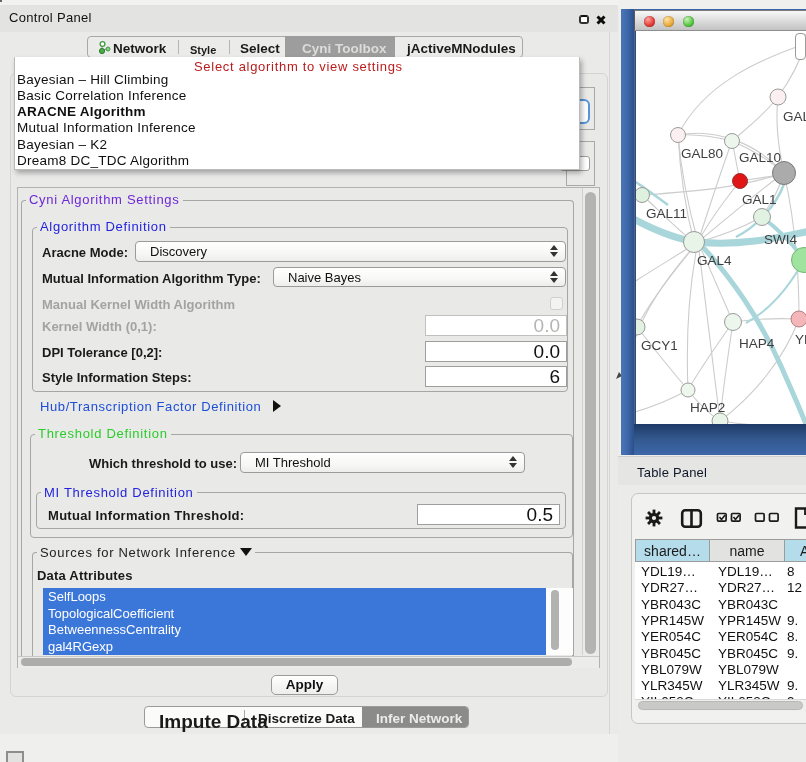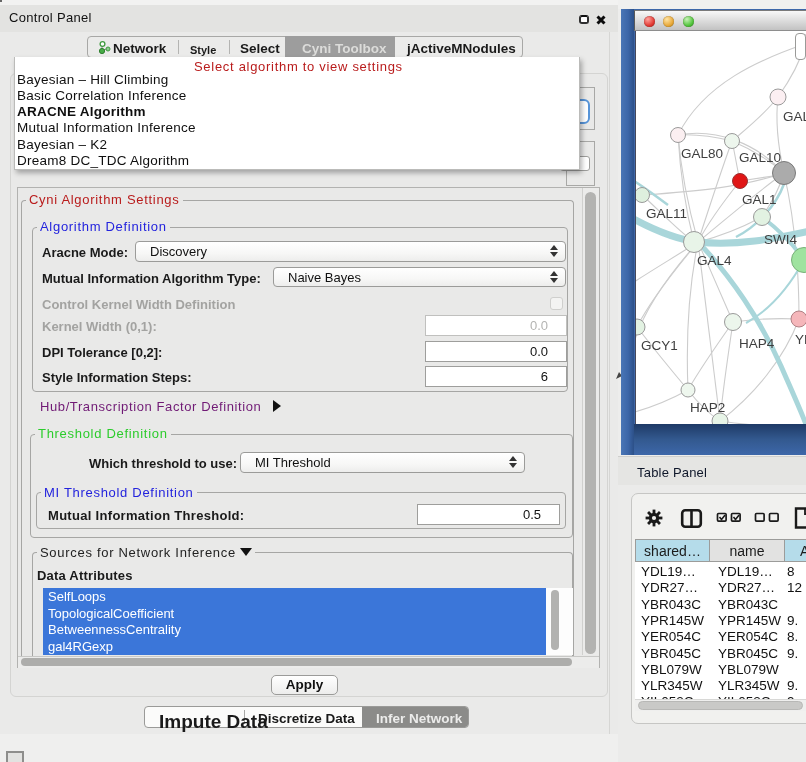--- a/index.html
+++ b/index.html
@@ -7,21 +7,21 @@
 body{position:relative;font-family:"Liberation Sans",sans-serif;background:#ededec}
 .abs{position:absolute}
 .b{font-weight:bold}
 .lbl{position:absolute;font-size:13px;font-weight:bold;color:#1a1a1a;white-space:nowrap}
 .dis{color:#a3a3a1}
 .combo{position:absolute;background:linear-gradient(#ffffff,#f7f7f6 60%,#ededec);border:1px solid #9b9b99;border-radius:4px;font-size:13px;color:#111;white-space:nowrap}
 .combo .tx{position:absolute;left:14px;top:2px}
 .carets{position:absolute;right:7px;top:3px;width:9px;display:block}
 .cu{display:block;width:0;height:0;border-left:4px solid transparent;border-right:4px solid transparent;border-bottom:5px solid #333;margin:0 auto}
 .cd{display:block;width:0;height:0;border-left:4px solid transparent;border-right:4px solid transparent;border-top:5px solid #333;margin:2px auto 0}
-.fld{position:absolute;background:#fff;border:1px solid #9e9e9c;font-size:13px;color:#111;text-align:right;padding-right:18px}
+.fld{position:absolute;background:#fff;border:1px solid #9e9e9c;font-size:19px;color:#111;text-align:right;padding-right:6px}
 .grp{position:absolute;border:1px solid #a6a6a4;border-radius:4px}
 .gt{position:absolute;font-size:13px;letter-spacing:0.7px;background:#e9e9e8;padding:0 3px;white-space:nowrap;line-height:13px}
 </style>
 </head>
 <body>
 
 <div class="abs" style="left:0;top:0;width:806px;height:5px;background:#f2f2f1"></div>
 <div class="abs" style="left:0;top:0;width:2px;height:2px;background:#666"></div>
 
 <div class="abs" style="left:0;top:5px;width:618px;height:27px;background:#e3e3e1"></div>
@@ -56,50 +56,50 @@
 <div class="abs" style="left:10px;top:73px;width:598px;height:624px;border:1px solid #d4d4d2;border-radius:6px;background:#e9e9e8"></div>
 
 <div class="abs" style="left:566px;top:87px;width:29px;height:43px;border:1px solid #a8a8a6;background:#e9e9e8"></div>
 <div class="abs" style="left:564px;top:99px;width:26px;height:25px;border:2.5px solid #5794d8;border-radius:6px;background:#fff"></div>
 <div class="abs" style="left:566px;top:141px;width:29px;height:45px;border:1px solid #a8a8a6;background:#e9e9e8"></div>
 <div class="abs" style="left:560px;top:156px;width:30px;height:15px;border:1px solid #9e9e9c;border-radius:3px;background:#fff"></div>
 
 <div class="abs" style="left:17px;top:187px;width:583px;height:481px;border:1px solid #b2b2b0;background:#e9e9e8"></div>
 
 <div class="grp" style="left:21px;top:200px;width:553px;height:468px;border-bottom:none;border-bottom-left-radius:0;border-bottom-right-radius:0"></div>
-<div class="gt" style="left:26px;top:193px;color:#b91c1c">Cyni Algorithm Settings</div>
+<div class="gt" style="left:26px;top:193px;color:#6d28d9">Cyni Algorithm Settings</div>
 
 <div class="grp" style="left:32px;top:227px;width:536px;height:165px"></div>
 <div class="gt" style="left:37px;top:220px;color:#2323dd">Algorithm Definition</div>
 <div class="lbl" style="left:42px;top:245px">Aracne Mode:</div>
 <div class="combo" style="left:135px;top:241px;width:431px;height:21px">
     <span class="tx">Discovery</span>
     <span class="carets">
       <span class="cu"></span>
       <span class="cd"></span>
     </span>
   </div>
 <div class="lbl" style="left:42px;top:271px">Mutual Information Algorithm Type:</div>
 <div class="combo" style="left:273px;top:267px;width:293px;height:20px">
     <span class="tx" style="top:1.5px">Naive Bayes</span>
     <span class="carets" style="top:2.5px">
       <span class="cu"></span>
       <span class="cd"></span>
     </span>
   </div>
-<div class="lbl dis" style="left:42px;top:297px">Control Kernel Width Definition</div>
+<div class="lbl dis" style="left:42px;top:297px">Manual Kernel Width Algorithm</div>
 <div class="abs" style="left:550px;top:297px;width:13px;height:13px;border:1px solid #cfcfcd;border-radius:3px;background:#f3f3f2"></div>
 <div class="lbl dis" style="left:42px;top:319px">Kernel Width (0,1):</div>
 <div class="fld" style="left:425px;top:315px;width:142px;height:21px;border-color:#c0c0be;color:#b4b4b2;line-height:19px">0.0</div>
 <div class="lbl" style="left:42px;top:345px">DPI Tolerance [0,2]:</div>
 <div class="fld" style="left:425px;top:341px;width:142px;height:21px;line-height:19px">0.0</div>
 <div class="lbl" style="left:42px;top:370px">Style Information Steps:</div>
 <div class="fld" style="left:425px;top:366px;width:142px;height:21px;line-height:19px">6</div>
 
-<div class="abs" style="left:40px;top:399px;font-size:13px;letter-spacing:0.6px;color:#701a75">Hub/Transcription Factor Definition</div>
+<div class="abs" style="left:40px;top:399px;font-size:13px;letter-spacing:0.6px;color:#1d4ed8">Hub/Transcription Factor Definition</div>
 <div class="abs" style="left:273px;top:400px;width:0;height:0;border-left:8px solid #111;border-top:6px solid transparent;border-bottom:6px solid transparent"></div>
 
 <div class="grp" style="left:30px;top:434px;width:543px;height:104px"></div>
 <div class="gt" style="left:35px;top:427px;color:#2ccc2c">Threshold Definition</div>
 <div class="lbl" style="left:89px;top:456px">Which threshold to use:</div>
 <div class="combo" style="left:240px;top:452px;width:285px;height:21px">
     <span class="tx">MI Threshold</span>
     <span class="carets">
       <span class="cu"></span>
       <span class="cd"></span>

